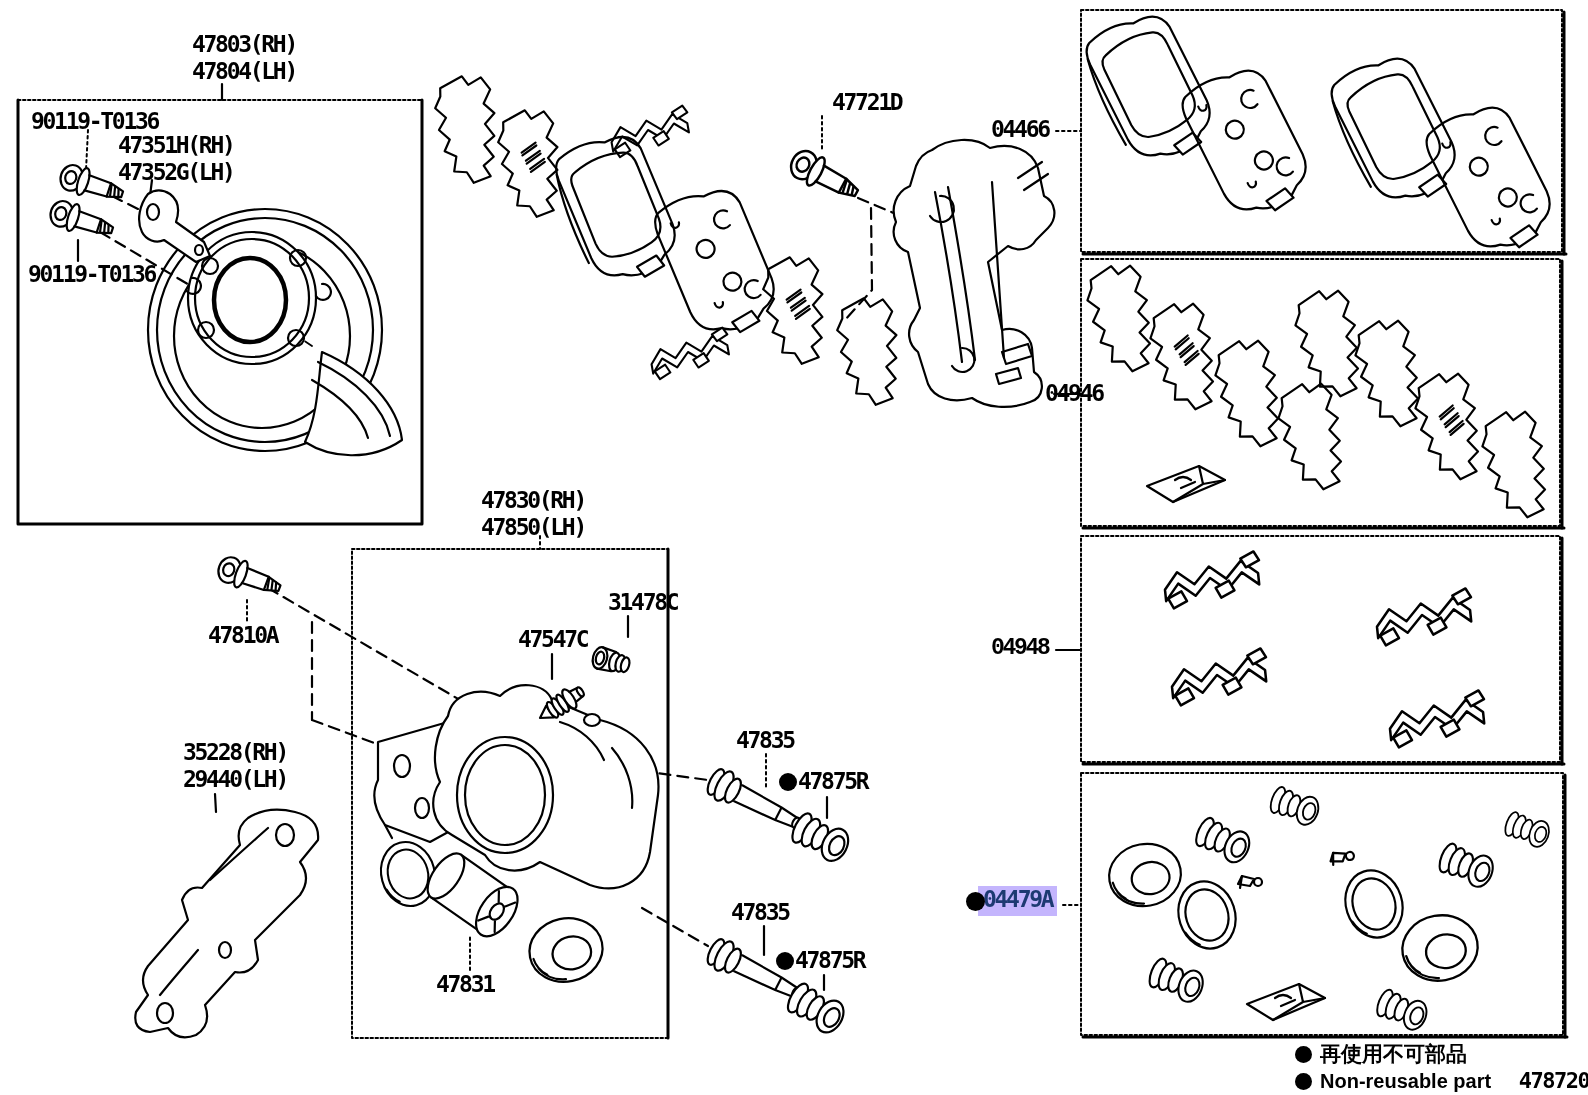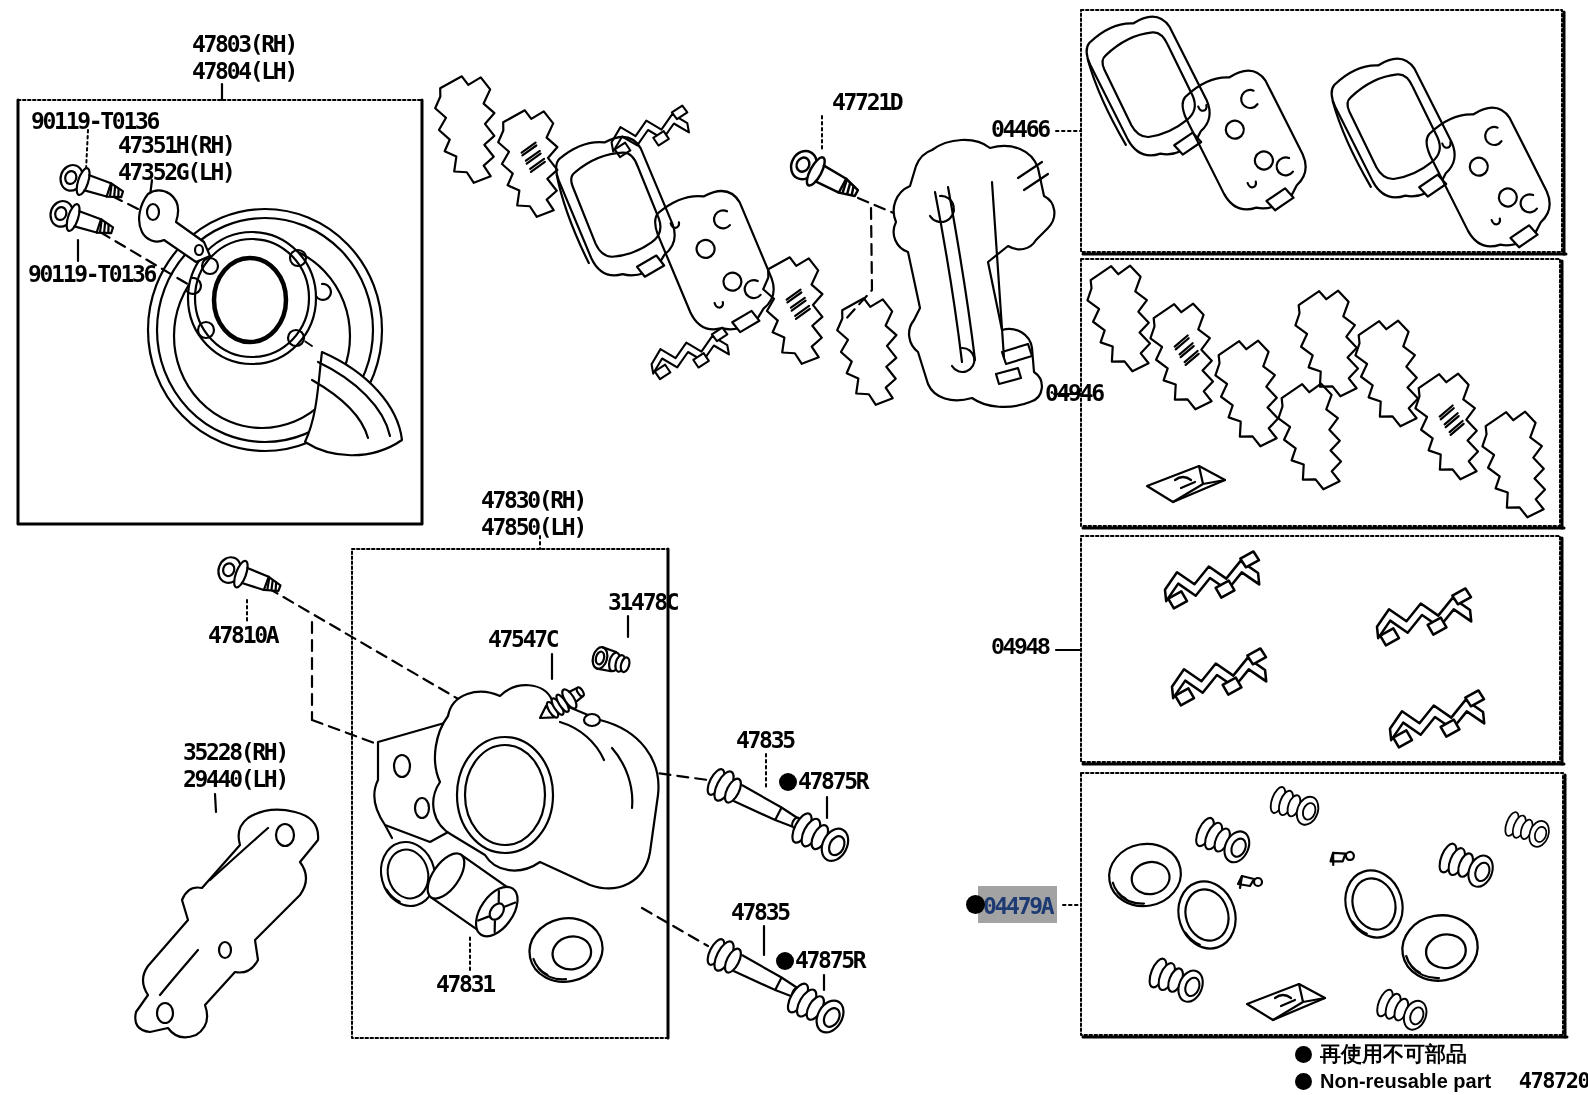--- a/index.html
+++ b/index.html
@@ -12,21 +12,21 @@
   svg .box{stroke-width:2;stroke-dasharray:2.5 2.5;}
   svg .solid3{stroke-width:3;stroke-dasharray:none;}
   svg .dash{stroke-dasharray:11 7;}
   svg .dot{stroke-dasharray:2.5 3.5;stroke-width:2;}
   svg .thick{stroke-width:4.5;}
   .pn{position:absolute;font:700 23px/27px "DejaVu Sans Mono","Liberation Mono",monospace;
       letter-spacing:-2.3px;color:#000;white-space:nowrap;z-index:5;}
   .dotb{display:inline-block;width:18px;height:18px;background:#000;border-radius:50%;
         vertical-align:-2px;margin-right:1px;}
   .hlwrap{position:absolute;z-index:5;display:flex;align-items:center;}
-  .hlbg{background:#a3a3a3;color:#1d3a72;padding:7px 5px 4px 5px;
+  .hlbg{background:#c4b5fd;color:#1d3a72;padding:0 5px 4px 5px;
         font:700 23px "DejaVu Sans Mono","Liberation Mono",monospace;letter-spacing:-2.3px;}
   .hlwrap .dotb{width:19px;height:19px;margin-right:-7px;position:relative;z-index:2;}
   .legend{position:absolute;z-index:5;color:#000;white-space:nowrap;}
   .legend .dotb{width:17px;height:17px;vertical-align:-2px;margin-right:8px;}
   .lg-jp{font:700 21px "DejaVu Sans",sans-serif;}
   .lg-en{font:700 20px "Liberation Sans",sans-serif;}
   .lg-code{font:700 22px "DejaVu Sans Mono","Liberation Mono",monospace;letter-spacing:-1.5px;}
 </style>
 </head>
 <body>
@@ -347,21 +347,21 @@
   <span class="dotb"></span>
   <span class="hlbg">04479A</span>
 </div>
 <div class="pn" style="left:481px;top:487px;text-align:center;">
   <span>47830(RH)</span><br>
   <span>47850(LH)</span>
 </div>
 <div class="pn" style="left:571px;top:589px;margin-left:37px;">
   <span>31478C</span>
 </div>
-<div class="pn" style="left:488px;top:626px;text-align:right;">
+<div class="pn" style="left:518px;top:626px;text-align:right;">
   <span>47547C</span>
 </div>
 <div class="pn" style="left:208px;top:622px;">
   <span>47810A</span>
 </div>
 <div class="pn" style="left:183px;top:739px;">
   <span>35228(RH)</span><br>
   <span>29440(LH)</span>
 </div>
 <div class="pn" style="left:736px;top:727px;">

